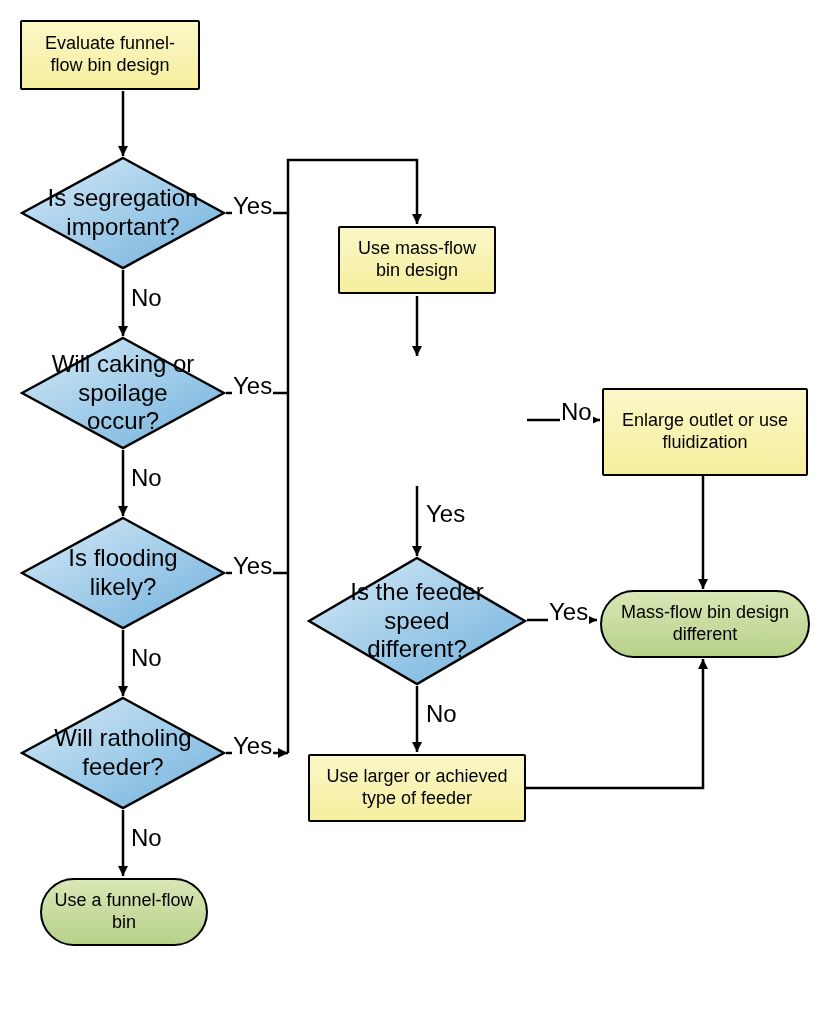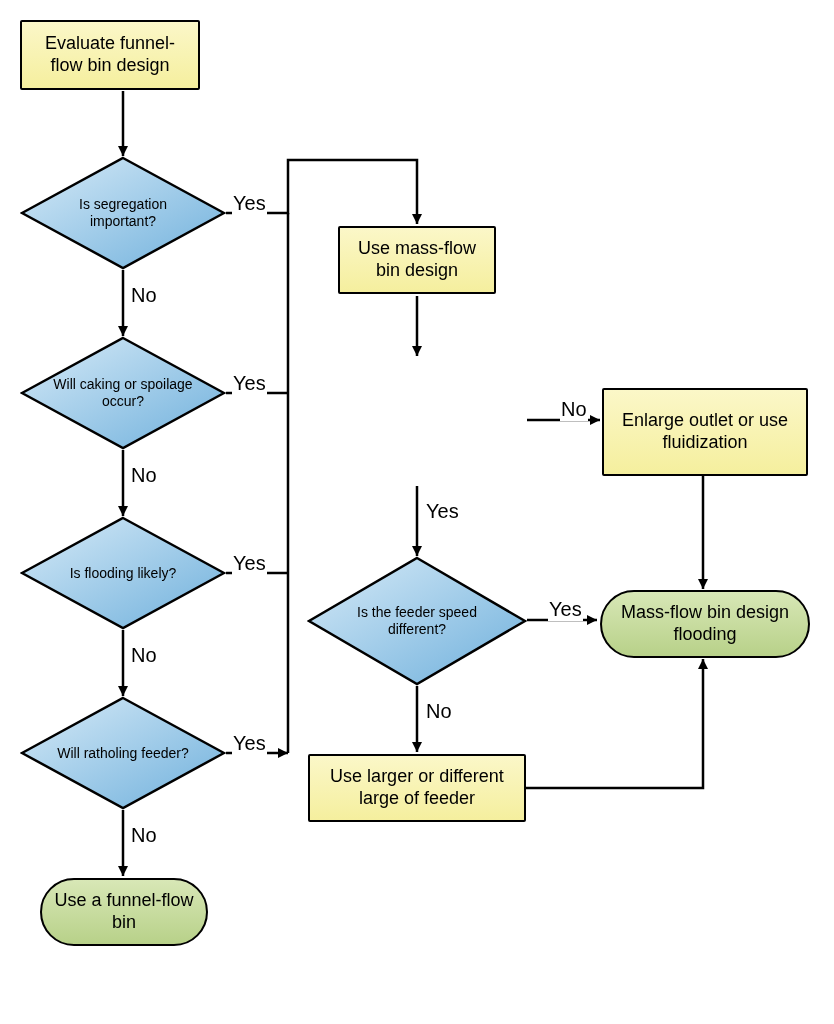--- a/index.html
+++ b/index.html
@@ -44,27 +44,27 @@
     top: 0; left: 0;
     width: 100%; height: 100%;
   }
   .decision .label {
     position: absolute;
     top: 0; left: 0; right: 0; bottom: 0;
     display: flex;
     align-items: center;
     justify-content: center;
     text-align: center;
-    font-size: 14px;
+    font-size: 24px;
     line-height: 1.2;
     padding: 0 26px;
   }
   .edge-label {
     position: absolute;
-    font-size: 20px;
+    font-size: 24px;
     color: #000;
     background: #fff;
     padding: 0 1px;
   }
   svg.arrows {
     position: absolute;
     top: 0; left: 0;
     width: 834px; height: 1024px;
     pointer-events: none;
   }
@@ -176,25 +176,25 @@
   <div class="decision" style="left:307px; top:556px; width:220px; height:130px;">
     <svg viewBox="0 0 220 130" preserveAspectRatio="none">
       <polygon points="110,2 218,65 110,128 2,65" fill="url(#diamondGrad)" stroke="#000" stroke-width="2.5"></polygon>
     </svg>
     <div class="label">
         <span>Is the feeder speed different?</span>
       </div>
   </div>
 
   <div class="node terminator" style="left:600px; top:590px; width:210px; height:68px;">
-    <span>Mass-flow bin design flooding</span>
+    <span>Mass-flow bin design different</span>
   </div>
 
   <div class="node process" style="left:308px; top:754px; width:218px; height:68px;">
-    <span>Use larger or different large of feeder</span>
+    <span>Use larger or achieved type of feeder</span>
   </div>
 
   <div class="edge-label" style="left:232px; top:192px;">Yes</div>
   <div class="edge-label" style="left:130px; top:284px;">No</div>
 
   <div class="edge-label" style="left:232px; top:372px;">Yes</div>
   <div class="edge-label" style="left:130px; top:464px;">No</div>
 
   <div class="edge-label" style="left:232px; top:552px;">Yes</div>
   <div class="edge-label" style="left:130px; top:644px;">No</div>

